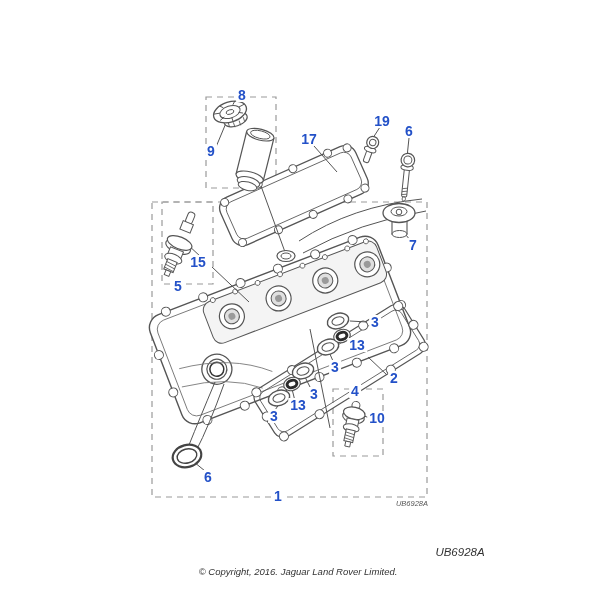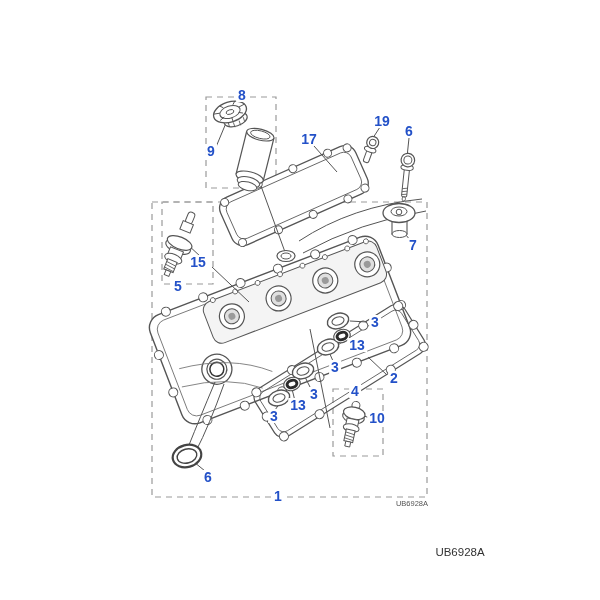--- a/index.html
+++ b/index.html
@@ -2,21 +2,21 @@
 <html><head>
 <meta charset="utf-8">
 <style>
   html,body{margin:0;padding:0;background:#fff;}
   #stage{position:relative;width:600px;height:600px;background:#fff;overflow:hidden;
          font-family:"Liberation Sans", sans-serif;}
   #art{position:absolute;left:0;top:0;}
   .co{position:absolute;transform:translate(-50%,-50%);color:#2351C8;font-weight:bold;
       font-size:14px;line-height:1;background:#fff;padding:0 2px;letter-spacing:0;
       font-family:"Liberation Sans", sans-serif;}
-  .ftr{position:absolute;color:#333;font-family:"Liberation Sans", sans-serif;}
+  .ftr{position:absolute;color:#333;font-family:"Liberation Sans", sans-serif;font-style:italic;}
   
   .c1{left:278px;top:496px}.c2{left:394px;top:378px}
   .c3a{left:375px;top:322px}.c3b{left:335px;top:367px}.c3c{left:314px;top:394px}.c3d{left:274px;top:416px}
   .c4{left:355px;top:391px}.c5{left:178px;top:286px}.c6{left:208px;top:477px}
   .c7{left:413px;top:245px}.c8{left:242px;top:95px}.c9{left:211px;top:151px}
   .c10{left:309px;top:139px}.c11{left:382px;top:121px}.c12{left:409px;top:131px}
   .c13a{left:357px;top:345px}.c13b{left:298px;top:405px}
   .c14{left:377px;top:418px}.c15{left:198px;top:262px}
   .code-small{right:172px;top:499px;font-size:7.5px;color:#555;}
   .code-big{left:460px;top:552px;transform:translate(-50%,-50%);font-size:11.5px;}
@@ -298,13 +298,14 @@
   <span class="co c10">17</span>
   <span class="co c11">19</span>
   <span class="co c12">6</span>
   <span class="co c13a">13</span>
   <span class="co c13b">13</span>
   <span class="co c14">10</span>
   <span class="co c15">15</span>
 
   <span class="ftr code-small">UB6928A</span>
   <span class="ftr code-big">UB6928A</span>
+  <span class="ftr copyright">© Copyright, 2016. Jaguar Land Rover Limited.</span>
 </div>
 
 </body></html>

